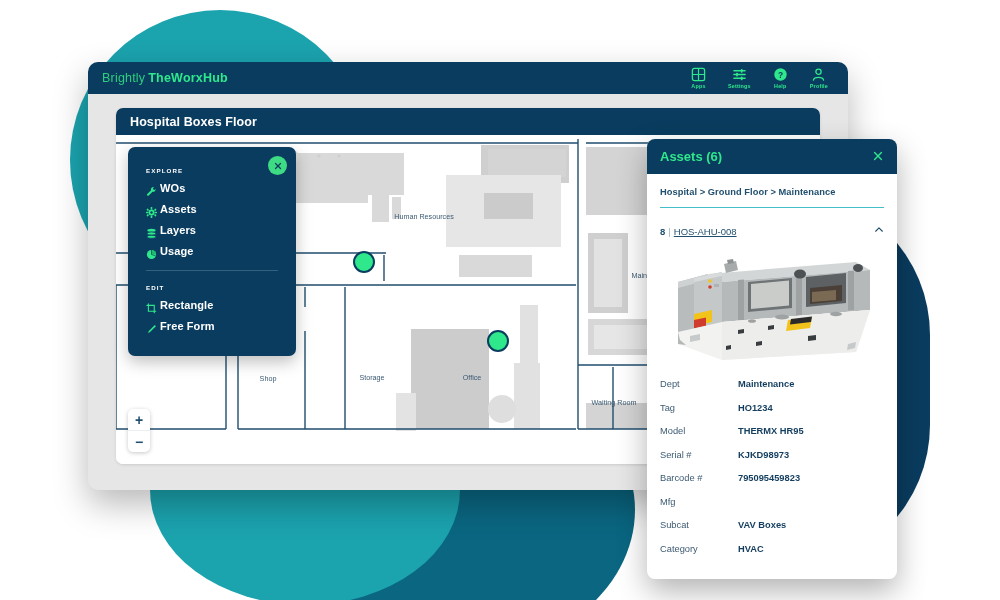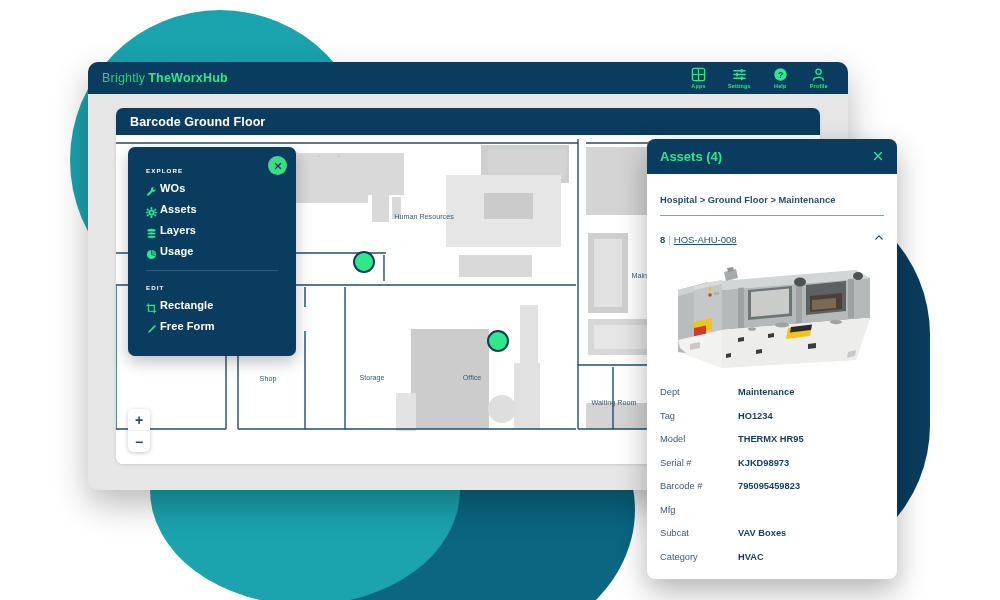--- a/index.html
+++ b/index.html
@@ -89,21 +89,21 @@
     position:absolute;left:647px;top:139px;width:250px;height:440px;
     background:#fff;border-radius:8px;box-shadow:0 12px 30px rgba(0,0,0,.30);
     overflow:hidden;
   }
   #assets-header{
     height:35px;background:#0A3C5F;display:flex;align-items:center;justify-content:space-between;
     padding:0 13px;
   }
   #assets-title{color:#2EE88B;font-size:13px;font-weight:700;}
   #assets-close{cursor:pointer;display:flex;}
-  #assets-body{padding:8px 13px;}
+  #assets-body{padding:0 13px;}
   #breadcrumb{font-size:9.3px;color:#1F4E6E;font-weight:700;padding:13px 0 10px 0;letter-spacing:.05px;}
   #breadcrumb-rule{height:1.4px;background:#43BFC7;margin-bottom:0;}
   #asset-row{display:flex;align-items:center;justify-content:space-between;padding:13px 0 9px 0;cursor:pointer;}
   #asset-row .idx{font-size:9.5px;color:#1F4E6E;font-weight:700;}
   #asset-row .sep{font-size:9.5px;color:#9fb3c2;margin:0 3px;}
   #asset-row .code{font-size:9.5px;color:#1F4E6E;font-weight:400;text-decoration:underline;}
   #asset-photo{width:100%;height:112px;display:block;}
   #fields{padding-top:12px;}
   .field-row{display:flex;align-items:center;height:23.5px;}
   .field-label{width:78px;flex:none;font-size:9.3px;color:#3C5A73;font-weight:400;}
@@ -169,21 +169,21 @@
                 <circle cx="8" cy="5" r="2.8" fill="none" stroke="#2EE88B" stroke-width="1.4"></circle>
                 <path d="M2.6 14 C3.4 10.2 12.6 10.2 13.4 14" fill="none" stroke="#2EE88B" stroke-width="1.4" stroke-linecap="round"></path>
               </svg>
           </span>
           <span class="lbl">Profile</span>
         </div>
       </div>
     </div>
 
     <div id="floor-card">
-      <div id="floor-card-title">Barcode Ground Floor</div>
+      <div id="floor-card-title">Hospital Boxes Floor</div>
 
       <div id="floor-canvas">
         <svg id="floor-svg" width="704" height="329" viewBox="0 0 704 329">
           <g fill="#d9d9d9">
             <rect x="180" y="18" width="108" height="42"></rect>
             <rect x="172" y="56" width="80" height="12"></rect>
             <rect x="256" y="20" width="17" height="67"></rect>
             <rect x="276" y="62" width="9" height="22"></rect>
             <rect x="365" y="10" width="88" height="38" fill="#cfcfcf"></rect>
             <rect x="372" y="14" width="78" height="28" fill="#d4d4d4"></rect>
@@ -334,21 +334,21 @@
         <svg viewBox="0 0 12 12" width="11" height="11">
             <path d="M9.6 1.2 L10.8 2.4 L4.1 9.1 L2.2 9.8 L2.9 7.9 Z" fill="#2EE88B"></path>
           </svg>
       </span>
       <span class="pi-label">Free Form</span>
     </div>
   </div>
 
   <div id="assets-panel">
     <div id="assets-header">
-      <span id="assets-title">Assets (4)</span>
+      <span id="assets-title">Assets (6)</span>
       <span id="assets-close">
         <span>
           <svg viewBox="0 0 14 14" width="12" height="12">
               <g stroke="#2EE88B" stroke-width="1.6" stroke-linecap="round">
                 <line x1="3" y1="3" x2="11" y2="11"></line>
                 <line x1="11" y1="3" x2="3" y2="11"></line>
               </g>
             </svg>
         </span>
       </span>

